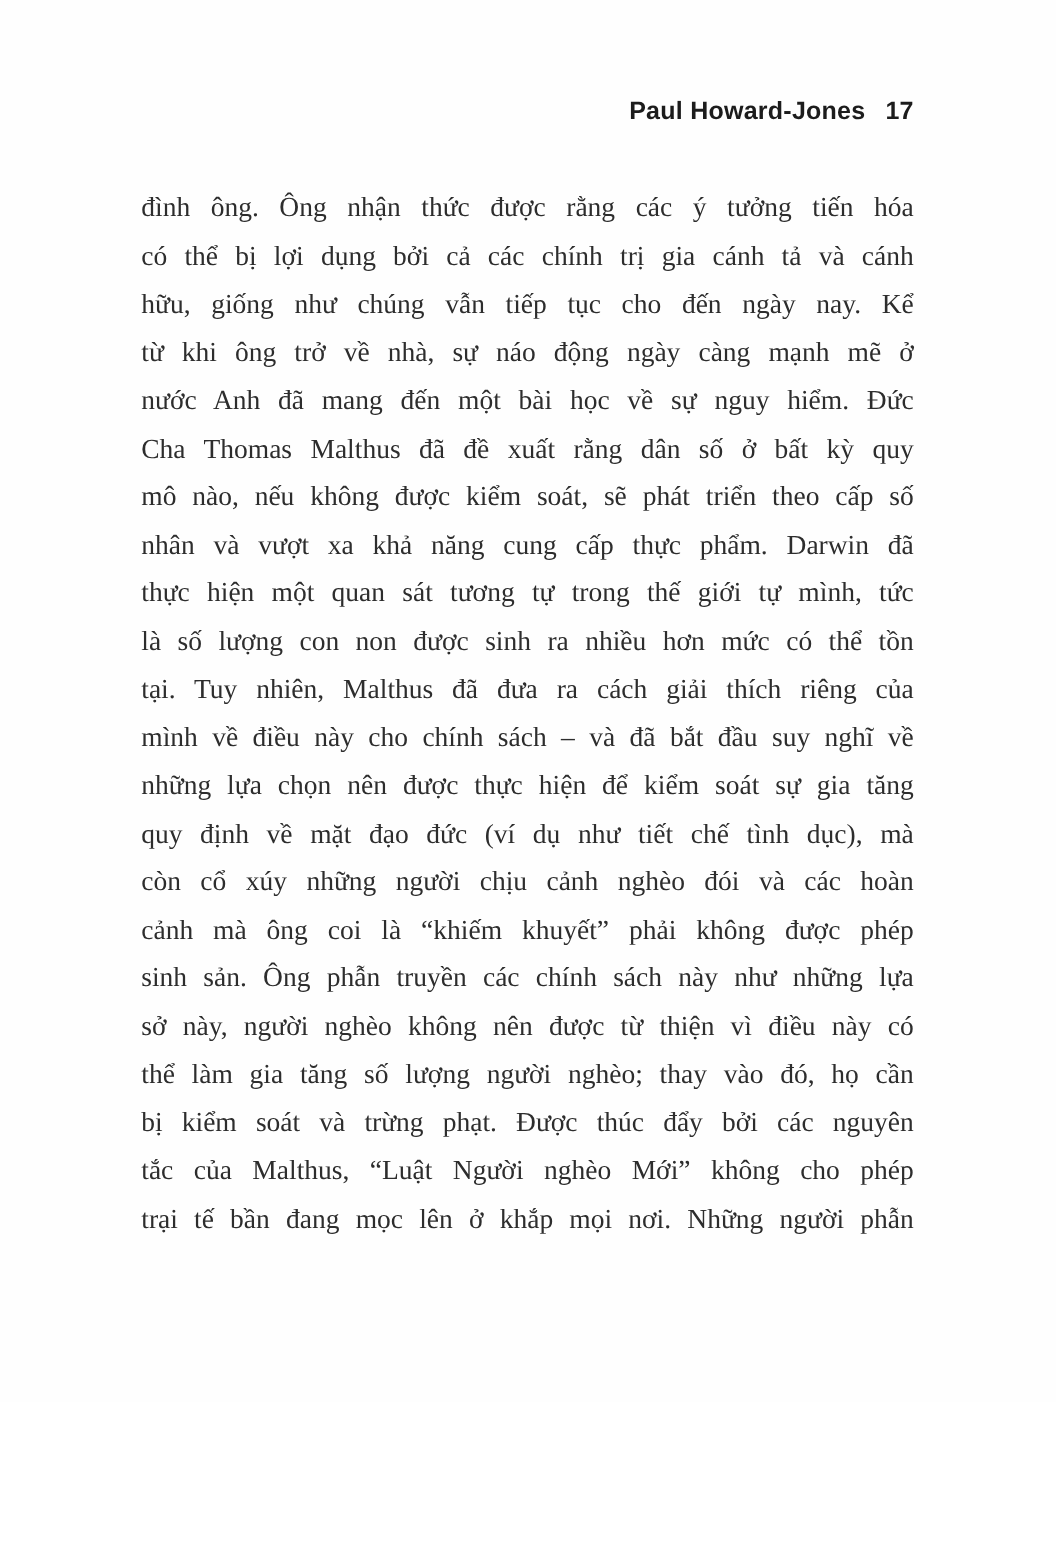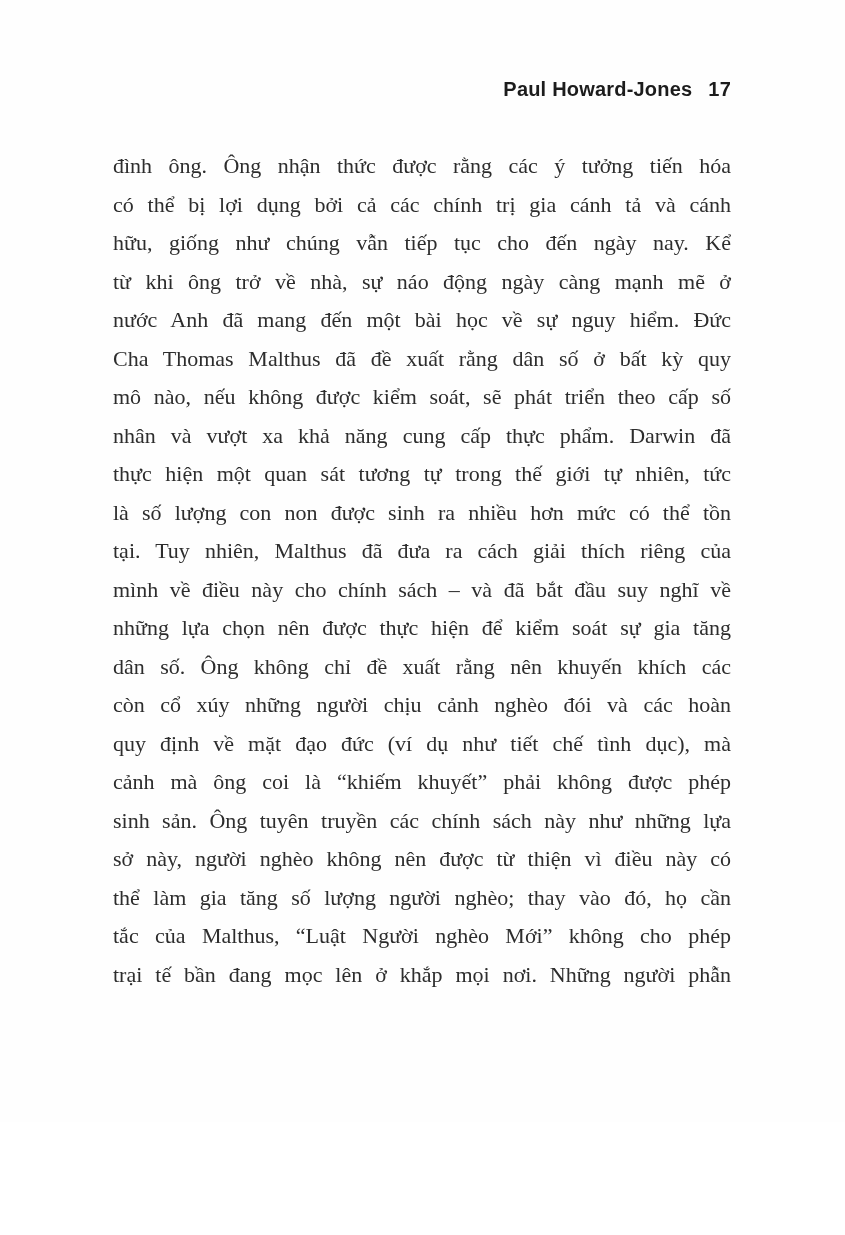--- a/index.html
+++ b/index.html
@@ -61,29 +61,29 @@
 
   <div class="body-text">
       <div class="line">đình ông. Ông nhận thức được rằng các ý tưởng tiến hóa</div>
       <div class="line">có thể bị lợi dụng bởi cả các chính trị gia cánh tả và cánh</div>
       <div class="line">hữu, giống như chúng vẫn tiếp tục cho đến ngày nay. Kể</div>
       <div class="line">từ khi ông trở về nhà, sự náo động ngày càng mạnh mẽ ở</div>
       <div class="line">nước Anh đã mang đến một bài học về sự nguy hiểm. Đức</div>
       <div class="line">Cha Thomas Malthus đã đề xuất rằng dân số ở bất kỳ quy</div>
       <div class="line">mô nào, nếu không được kiểm soát, sẽ phát triển theo cấp số</div>
       <div class="line">nhân và vượt xa khả năng cung cấp thực phẩm. Darwin đã</div>
-      <div class="line">thực hiện một quan sát tương tự trong thế giới tự nhiên, tức</div>
+      <div class="line">thực hiện một quan sát tương tự trong thế giới tự mình, tức</div>
       <div class="line">là số lượng con non được sinh ra nhiều hơn mức có thể tồn</div>
       <div class="line">tại. Tuy nhiên, Malthus đã đưa ra cách giải thích riêng của</div>
       <div class="line">mình về điều này cho chính sách – và đã bắt đầu suy nghĩ về</div>
       <div class="line">những lựa chọn nên được thực hiện để kiểm soát sự gia tăng</div>
-      <div class="line">dân số. Ông không chỉ đề xuất rằng nên khuyến khích các</div>
+      <div class="line">quy định về mặt đạo đức (ví dụ như tiết chế tình dục), mà</div>
       <div class="line">còn cổ xúy những người chịu cảnh nghèo đói và các hoàn</div>
-      <div class="line">quy định về mặt đạo đức (ví dụ như tiết chế tình dục), mà</div>
       <div class="line">cảnh mà ông coi là “khiếm khuyết” phải không được phép</div>
-      <div class="line">sinh sản. Ông tuyên truyền các chính sách này như những lựa</div>
+      <div class="line">sinh sản. Ông phẫn truyền các chính sách này như những lựa</div>
       <div class="line">sở này, người nghèo không nên được từ thiện vì điều này có</div>
       <div class="line">thể làm gia tăng số lượng người nghèo; thay vào đó, họ cần</div>
+      <div class="line">bị kiểm soát và trừng phạt. Được thúc đẩy bởi các nguyên</div>
       <div class="line">tắc của Malthus, “Luật Người nghèo Mới” không cho phép</div>
       <div class="line">trại tế bần đang mọc lên ở khắp mọi nơi. Những người phẫn</div>
     </div>
 
 </div>
 
 </body></html>

